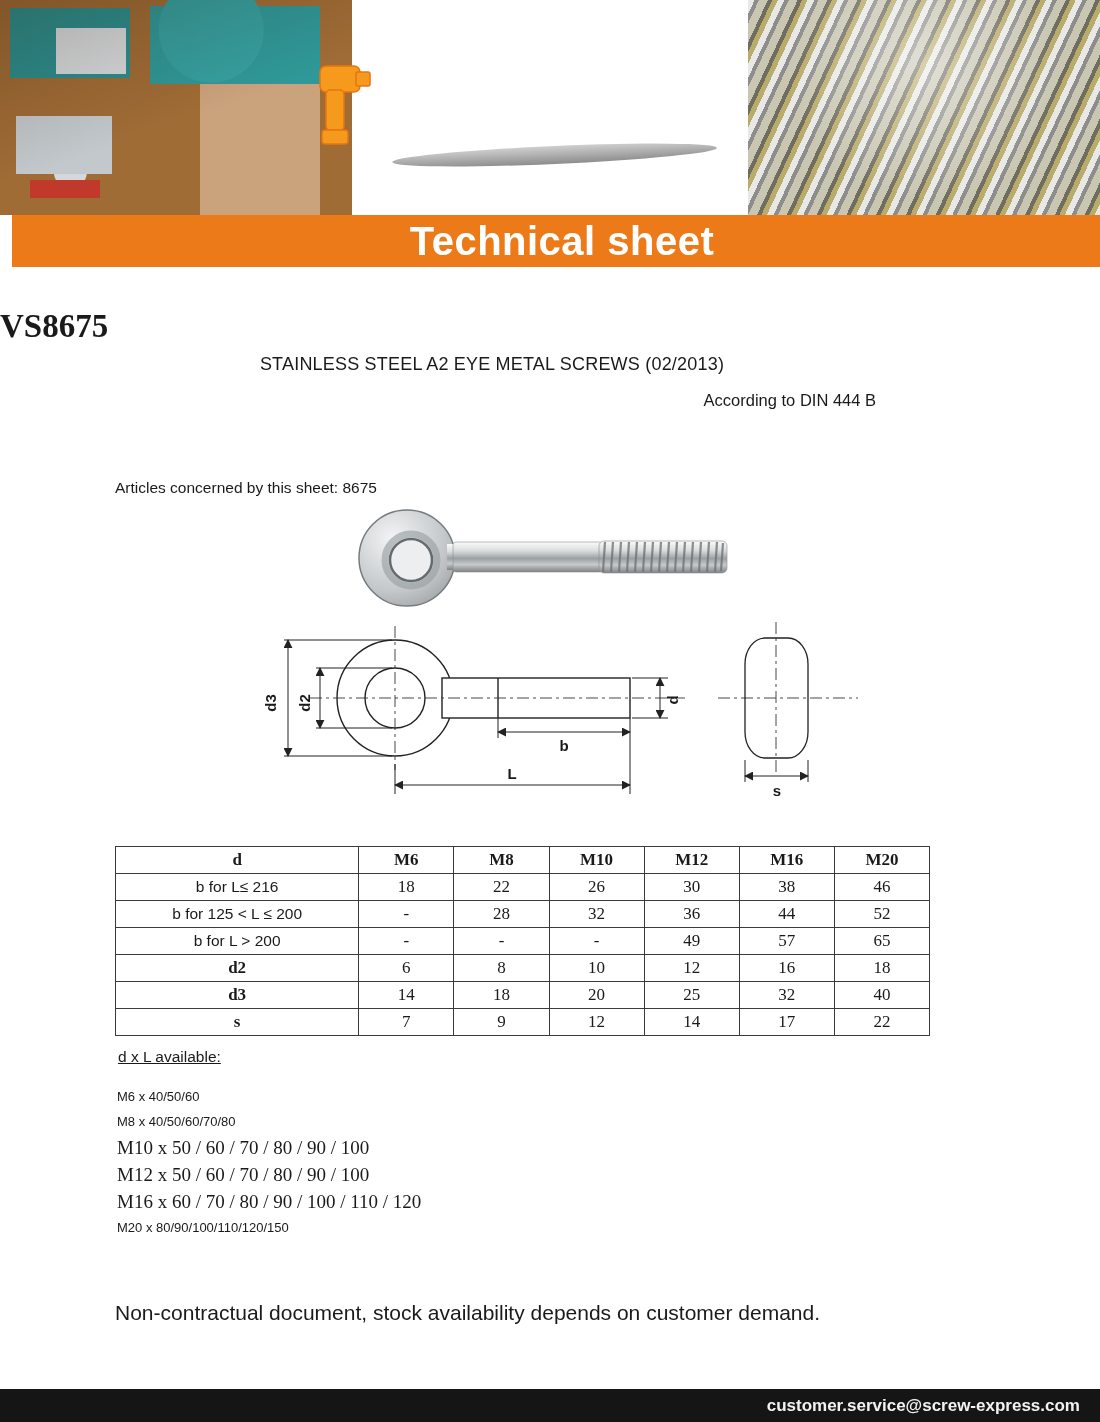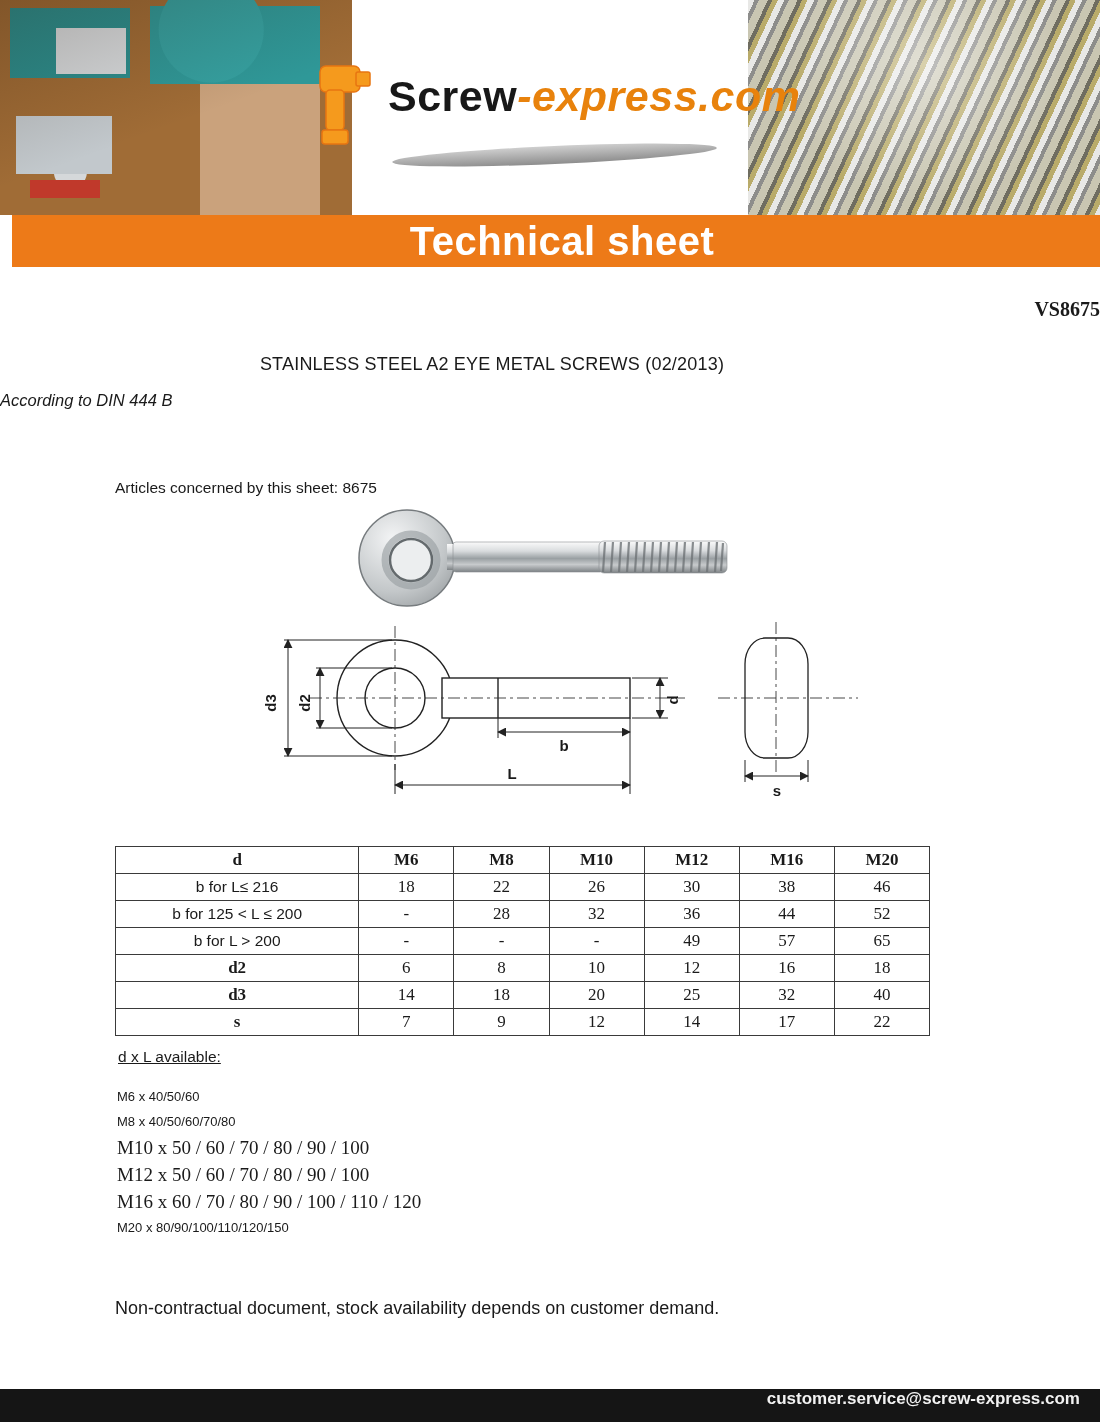--- a/index.html
+++ b/index.html
@@ -42,25 +42,25 @@
     background:linear-gradient(180deg,#cfcfcf,#8d8d8d);transform:rotate(-2.5deg);
   }
   
   .banner{
     position:absolute;top:215px;left:12px;width:1100px;height:52px;
     background:var(--orange,#ED7A18);
     display:flex;align-items:center;justify-content:center;
   }
   .banner-title{color:#fff;font-weight:bold;font-size:40px;letter-spacing:.5px;}
   
-  .doc-code{position:absolute;top:281px;left:0;width:1100px;text-align:right;
-    font-family:"Liberation Serif",serif;font-weight:bold;font-size:20px;}
+  .doc-code{position:absolute;top:281px;left:0;width:1100px;text-align:left;
+    font-family:"Liberation Serif",serif;font-weight:bold;font-size:33px;}
   .doc-title{position:absolute;top:336px;left:0;width:984px;text-align:center;
     font-size:18px;font-weight:500;letter-spacing:.2px;}
-  .doc-standard{position:absolute;top:391px;left:0;width:876px;text-align:left;font-size:16.5px;font-style:italic;}
+  .doc-standard{position:absolute;top:391px;left:0;width:876px;text-align:right;font-size:16.5px;}
   .doc-articles{position:absolute;top:479px;left:115px;font-size:15.5px;}
   
   .product-photo{position:absolute;left:345px;top:498px;}
   .tech-drawing{position:absolute;left:240px;top:620px;}
   
   .spec-table{
     position:absolute;left:115px;top:846px;width:815px;
     border-collapse:collapse;table-layout:fixed;
     font-family:"Liberation Serif",serif;font-size:17px;
   }
@@ -70,24 +70,24 @@
   .spec-table th{font-weight:bold;}
   .spec-table td.rowlabel{font-family:"Liberation Sans",sans-serif;font-size:15.5px;}
   .spec-table td.rowlabel.boldlabel{font-family:"Liberation Serif",serif;font-weight:bold;font-size:17px;}
   
   .dxl-heading{position:absolute;left:118px;top:1048px;font-size:15.5px;text-decoration:underline;}
   .dxl-list{position:absolute;left:117px;top:1086px;}
   .dxl-item{margin:0 0 4px 0;}
   .dxl-sans{font-family:"Liberation Sans",sans-serif;font-size:13px;line-height:21px;}
   .dxl-serif{font-family:"Liberation Serif",serif;font-size:19px;line-height:23px;}
   
-  .doc-note{position:absolute;left:115px;top:1280px;font-size:18px;}
+  .doc-note{position:absolute;left:115px;top:1280px;font-size:21px;}
   .footer-bar{
     position:absolute;left:0;bottom:0;width:1100px;height:33px;background:var(--footer-bg,#151515);
-    display:flex;justify-content:flex-end;padding-right:0;box-sizing:border-box;
+    display:flex;align-items:center;justify-content:flex-end;padding-right:0;box-sizing:border-box;
   }
   .footer-email{color:#f2f2f2;font-weight:bold;font-size:17px;margin-right:20px;}
   
   .dimtext{font-family:"Liberation Sans",sans-serif;font-size:15px;font-weight:bold;fill:#1a1a1a;}
 </style>
 </head>
 <body>
 
 <div class="page">
 
@@ -97,23 +97,20 @@
 
     <svg class="drill-graphic" width="60" height="110" viewBox="0 0 60 110">
       <g fill="#F59A1D" stroke="#E87511" stroke-width="1.5">
         <rect x="8" y="18" width="40" height="26" rx="6"></rect>
         <rect x="44" y="24" width="14" height="14" rx="2"></rect>
         <rect x="14" y="42" width="18" height="40" rx="4"></rect>
         <rect x="10" y="82" width="26" height="14" rx="3"></rect>
       </g>
     </svg>
 
-    <div class="logo">
-      <span class="logo-black">Screw</span><span class="logo-orange">-express.com</span>
-    </div>
     <div class="swoosh"></div>
   </header>
 
   <div class="banner">
     <span class="banner-title">Technical sheet</span>
   </div>
 
   <h2 class="doc-code">VS8675</h2>
   <h3 class="doc-title">STAINLESS STEEL A2 EYE METAL SCREWS (02/2013)</h3>
   <div class="doc-standard">According to DIN 444 B</div>

